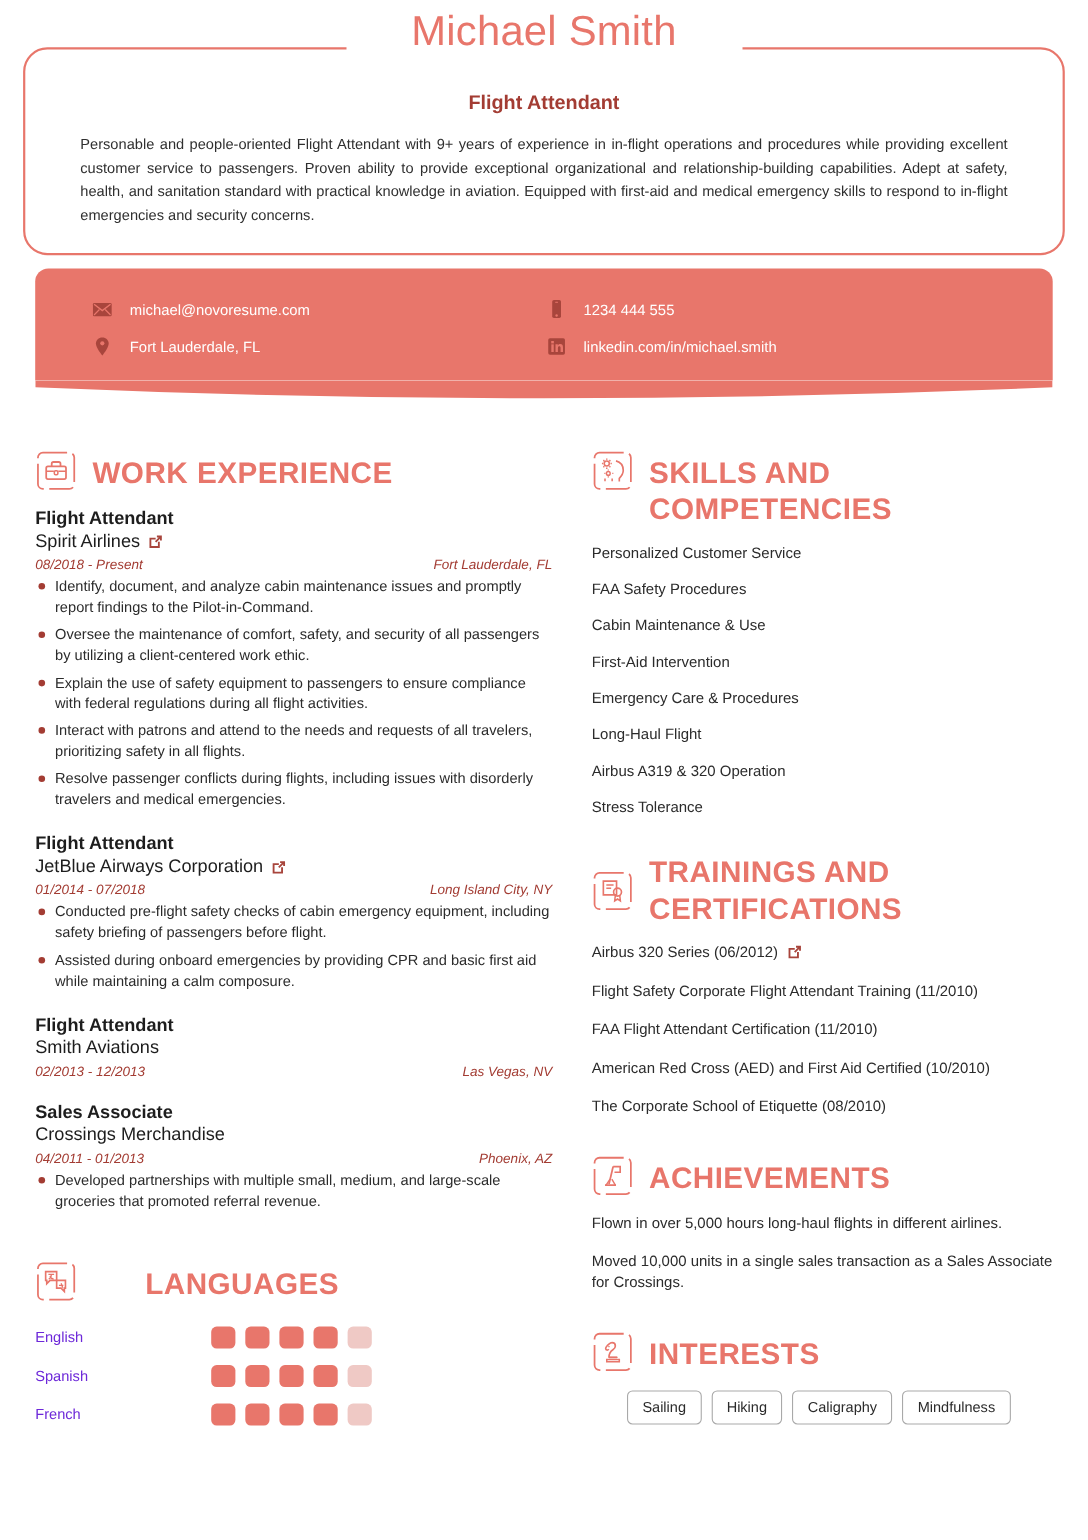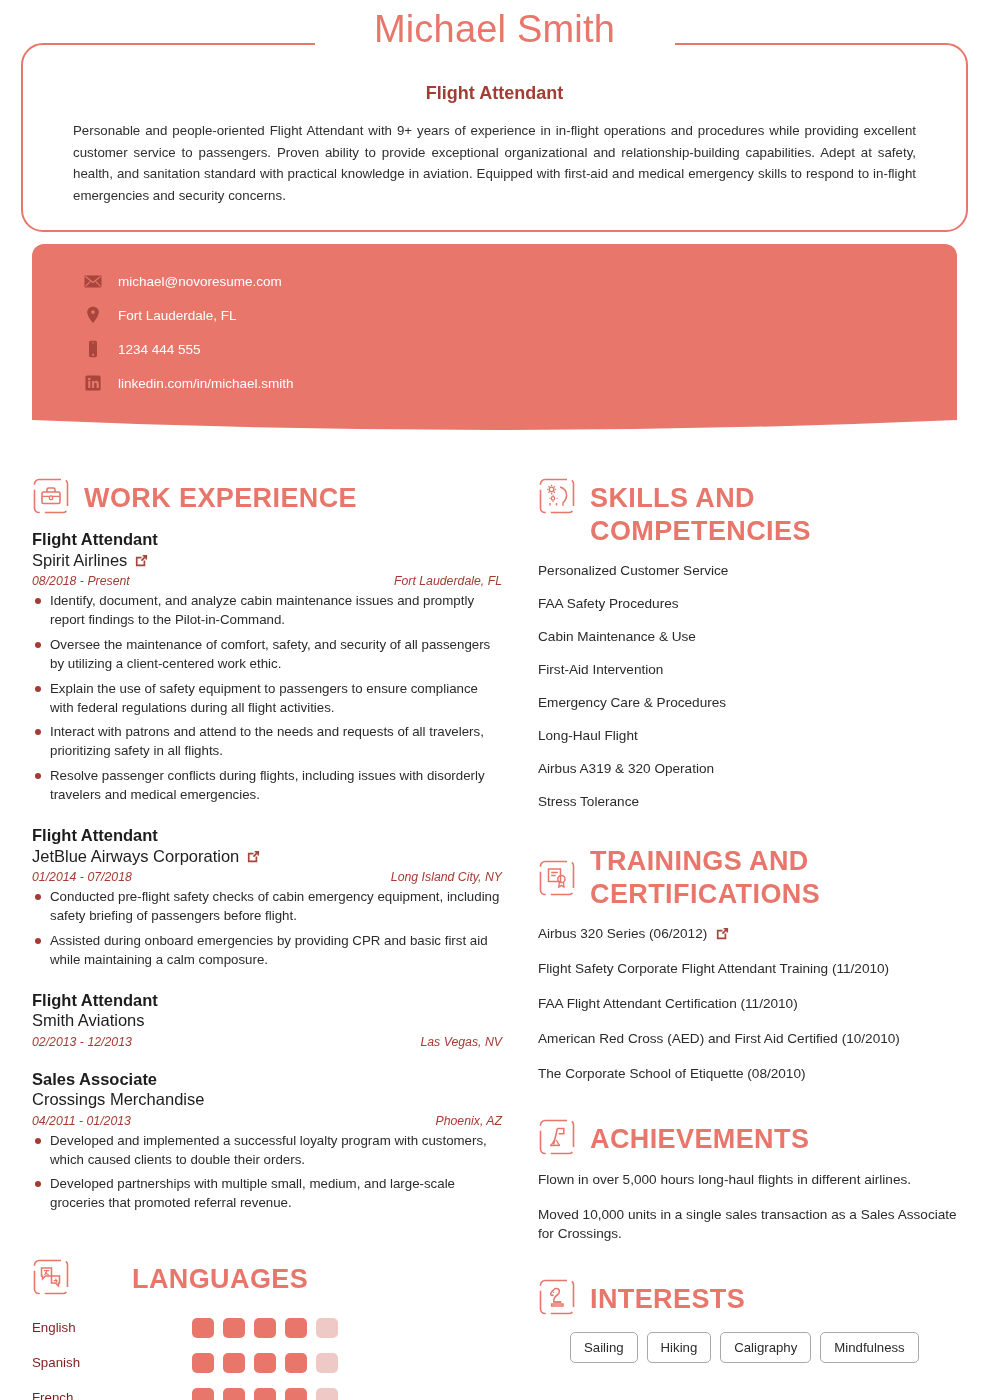--- a/index.html
+++ b/index.html
@@ -65,21 +65,20 @@
 
   
   .contact-bar {
     position: relative;
     margin: 12px 32px 0 32px;
     background: #e8766b;
     border-radius: 12px 12px 0 0;
     padding: 20px 50px 14px 50px;
     display: flex;
     flex-wrap: wrap;
-    flex-direction: column;
   }
   .contact-curve {
     position: relative;
     margin: 0 32px;
     height: 26px;
     overflow: hidden;
   }
   .contact-curve svg { display: block; }
 
   .contact-col { width: 50%; }
@@ -196,21 +195,21 @@
   .lang-block { margin-top: 4px; }
   .lang-row {
     display: flex;
     align-items: center;
     height: 35px;
   }
   .lang-name {
     width: 160px;
     flex: 0 0 160px;
     font-size: 13.3px;
-    color: #7f1d1d;
+    color: #6d28d9;
   }
   .lang-dots { display: flex; gap: 9px; }
   .dot {
     width: 22px; height: 20px;
     border-radius: 5px;
     background: #efc9c5;
   }
   .dot.on { background: #e8766b; }
 
   
@@ -369,21 +368,20 @@
       <div class="job">
         <div class="job-role">Sales Associate</div>
         <div class="job-company">
           <span>Crossings Merchandise</span>
         </div>
         <div class="job-meta">
           <span>04/2011 - 01/2013</span>
           <span>Phoenix, AZ</span>
         </div>
         <ul class="bullets">
-          <li>Developed and implemented a successful loyalty program with customers, which caused clients to double their orders.</li>
           <li>Developed partnerships with multiple small, medium, and large-scale groceries that promoted referral revenue.</li>
         </ul>
       </div>
     </div>
 
     <div class="section-head mt-xl">
       <span class="sec-icon">
         <svg width="38" height="38" viewBox="0 0 38 38">
           <path d="M7 2.5 H31 A4.5 4.5 0 0 1 35.5 7 V31 A4.5 4.5 0 0 1 31 35.5 H7 A4.5 4.5 0 0 1 2.5 31 V7 A4.5 4.5 0 0 1 7 2.5 Z" fill="none" stroke="#e8766b" stroke-width="1.6" stroke-dasharray="22 5 26 5 22 5 26 5"></path>
           <path d="M9.5 10 h10 v8 h-6 l-3 3 v-3 h-1 Z" fill="none" stroke="#e8766b" stroke-width="1.5"></path>

